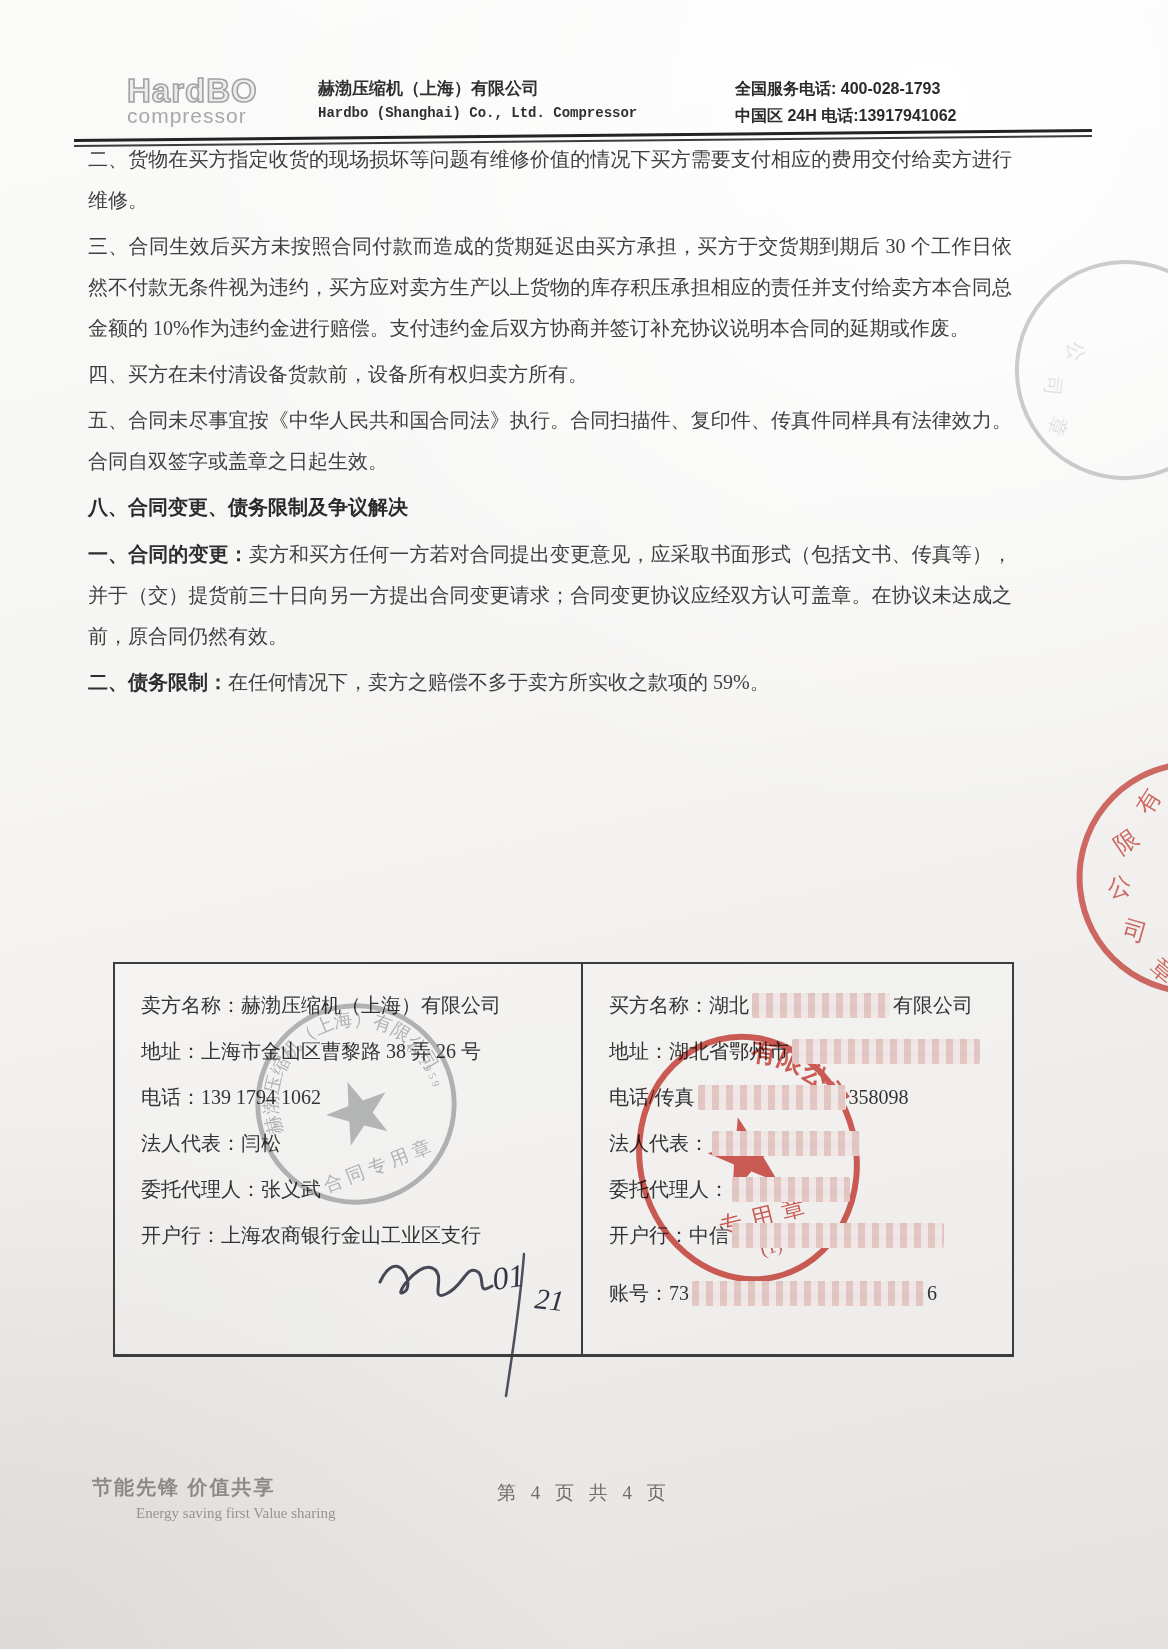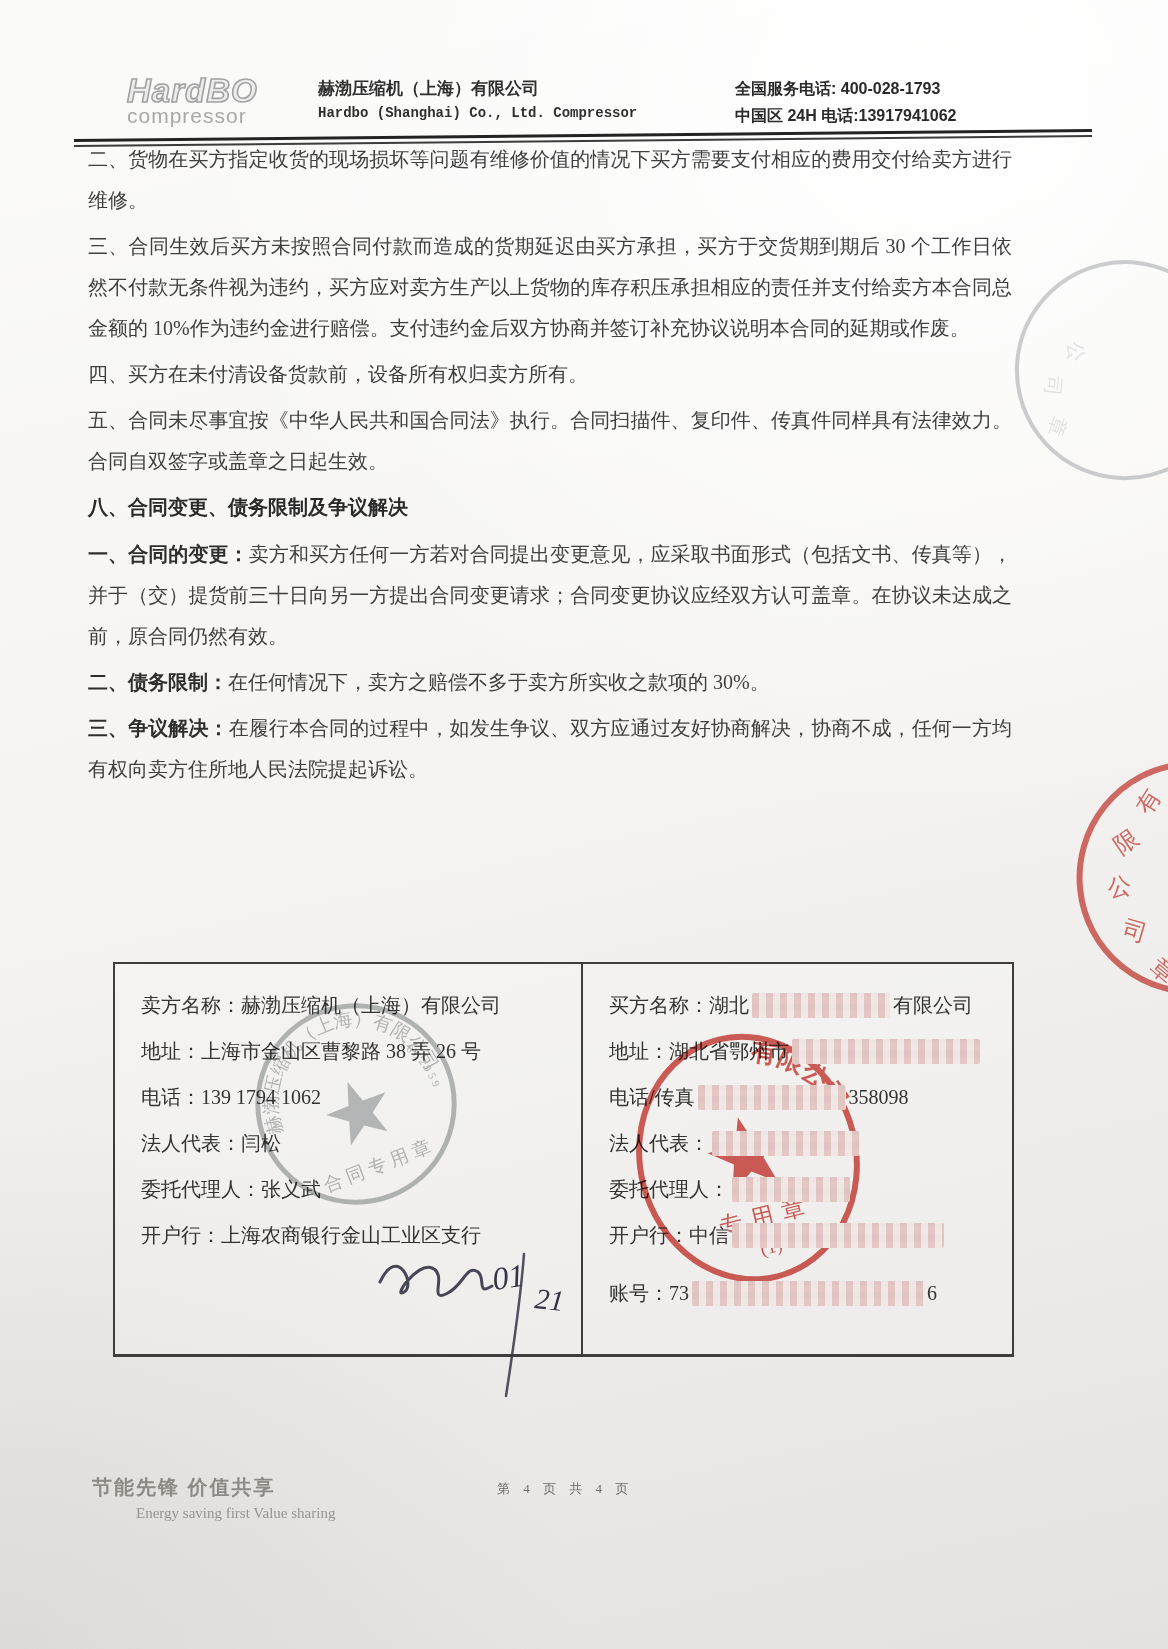--- a/index.html
+++ b/index.html
@@ -6,21 +6,21 @@
   .page{
     position:relative;width:1168px;height:1649px;overflow:hidden;margin:0 auto;
     font-family:"Liberation Serif","DejaVu Serif",serif;color:#3f3f3f;
     background:
       radial-gradient(120% 80% at 80% 6%, #ffffff 0%, rgba(255,255,255,0) 55%),
       radial-gradient(90% 60% at 0% 100%, rgba(205,202,199,0.45) 0%, rgba(205,202,199,0) 55%),
       linear-gradient(168deg,#fbfbfa 0%,#f5f4f2 45%,#ebe9e7 82%,#e4e2e0 100%);
   }
   
   .logo{position:absolute;left:127px;top:74px;width:190px;font-family:"Liberation Sans","DejaVu Sans",sans-serif;line-height:1;}
-  .logo-main{font-size:33px;font-weight:900;font-style:italic;letter-spacing:1px;color:#ececec;-webkit-text-stroke:1.6px #a2a2a2;text-stroke:1.6px #a2a2a2;}
+  .logo-main{font-size:33px;font-weight:900;letter-spacing:1px;color:#ececec;-webkit-text-stroke:1.6px #a2a2a2;text-stroke:1.6px #a2a2a2;}
   .logo-sub{font-size:21px;color:#a8a8a8;letter-spacing:1px;margin-top:-2px;}
   .hdr-company{position:absolute;left:318px;top:77px;font-weight:bold;font-size:17px;color:#2f2f2f;}
   .hdr-company-en{position:absolute;left:318px;top:105px;font-family:"Liberation Mono","DejaVu Sans Mono",monospace;font-weight:bold;font-size:14px;color:#2f2f2f;}
   .hdr-phone1{position:absolute;left:735px;top:79px;font-weight:bold;font-size:16px;color:#2a2a2a;font-family:"Liberation Sans","DejaVu Sans",sans-serif;}
   .hdr-phone2{position:absolute;left:735px;top:106px;font-weight:bold;font-size:16px;color:#2a2a2a;font-family:"Liberation Sans","DejaVu Sans",sans-serif;}
   .hdr-rule{position:absolute;left:74px;top:134px;width:1018px;transform:rotate(-0.55deg);}
   .hdr-rule .l1{height:3px;background:#232323;}
   .hdr-rule .l2{height:2px;background:#3c3c3c;margin-top:3px;}
   
   .doc-body{position:absolute;left:88px;top:139px;width:924px;font-size:20px;line-height:41px;text-align:justify;}
@@ -47,21 +47,21 @@
   .stamp-seller{left:248px;top:996px;transform:rotate(-21deg);opacity:0.62;z-index:2;}
   .stamp-buyer{left:628px;top:1028px;transform:rotate(-14deg);opacity:0.88;z-index:2;}
   .stamp-edge-top{left:1002px;top:255px;opacity:0.5;transform:rotate(8deg);}
   .stamp-edge-right{left:1062px;top:748px;opacity:0.8;transform:rotate(-6deg);}
   .stamp text{font-family:"Liberation Serif","DejaVu Serif",serif;}
   
   .signature{position:absolute;left:372px;top:1224px;z-index:4;}
   
   .ftr-cn{position:absolute;left:92px;top:1474px;font-size:20px;font-weight:bold;letter-spacing:2px;color:#8d8a86;font-family:"Liberation Sans","DejaVu Sans",sans-serif;}
   .ftr-en{position:absolute;left:92px;top:1505px;font-size:15px;color:#97938e;margin-left:44px;}
-  .ftr-page{position:absolute;left:497px;top:1480px;font-size:13px;letter-spacing:5px;color:#6f6d6a;}
+  .ftr-page{position:absolute;left:497px;top:1480px;font-size:19px;letter-spacing:5px;color:#6f6d6a;}
 </style>
 </head>
 <body>
 
 <div class="page">
 
   <div class="logo">
     <div class="logo-main">HardBO</div>
     <div class="logo-sub">compressor</div>
   </div>
@@ -74,22 +74,21 @@
       <div class="l2"></div>
     </div>
 
   <div class="doc-body">
     <p class="clause"><b class="lead"></b><span>二、货物在买方指定收货的现场损坏等问题有维修价值的情况下买方需要支付相应的费用交付给卖方进行维修。</span></p>
     <p class="clause"><b class="lead"></b><span>三、合同生效后买方未按照合同付款而造成的货期延迟由买方承担，买方于交货期到期后 30 个工作日依然不付款无条件视为违约，买方应对卖方生产以上货物的库存积压承担相应的责任并支付给卖方本合同总金额的 10%作为违约金进行赔偿。支付违约金后双方协商并签订补充协议说明本合同的延期或作废。</span></p>
     <p class="clause"><b class="lead"></b><span>四、买方在未付清设备货款前，设备所有权归卖方所有。</span></p>
     <p class="clause"><b class="lead"></b><span>五、合同未尽事宜按《中华人民共和国合同法》执行。合同扫描件、复印件、传真件同样具有法律效力。合同自双签字或盖章之日起生效。</span></p>
     <h2 class="sec-heading">八、合同变更、债务限制及争议解决</h2>
     <p class="clause"><b class="lead">一、合同的变更：</b><span>卖方和买方任何一方若对合同提出变更意见，应采取书面形式（包括文书、传真等），并于（交）提货前三十日向另一方提出合同变更请求；合同变更协议应经双方认可盖章。在协议未达成之前，原合同仍然有效。</span></p>
-    <p class="clause"><b class="lead">二、债务限制：</b><span>在任何情况下，卖方之赔偿不多于卖方所实收之款项的 30%。</span></p>
-    <p class="clause"><b class="lead">三、争议解决：</b><span>在履行本合同的过程中，如发生争议、双方应通过友好协商解决，协商不成，任何一方均有权向卖方住所地人民法院提起诉讼。</span></p>
+    <p class="clause"><b class="lead">二、债务限制：</b><span>在任何情况下，卖方之赔偿不多于卖方所实收之款项的 59%。</span></p>
   </div>
 
   <div class="parties">
     <div class="cell seller">
       <div class="trow"><span class="lbl">卖方名称：</span><span class="val">赫渤压缩机（上海）有限公司</span></div>
       <div class="trow"><span class="lbl">地址：</span><span class="val">上海市金山区曹黎路 38 弄 26 号</span></div>
       <div class="trow"><span class="lbl">电话：</span><span class="val">139 1794 1062</span></div>
       <div class="trow"><span class="lbl">法人代表：</span><span class="val">闫松</span></div>
       <div class="trow"><span class="lbl">委托代理人：</span><span class="val">张义武</span></div>
       <div class="trow"><span class="lbl">开户行：</span><span class="val">上海农商银行金山工业区支行</span></div>

